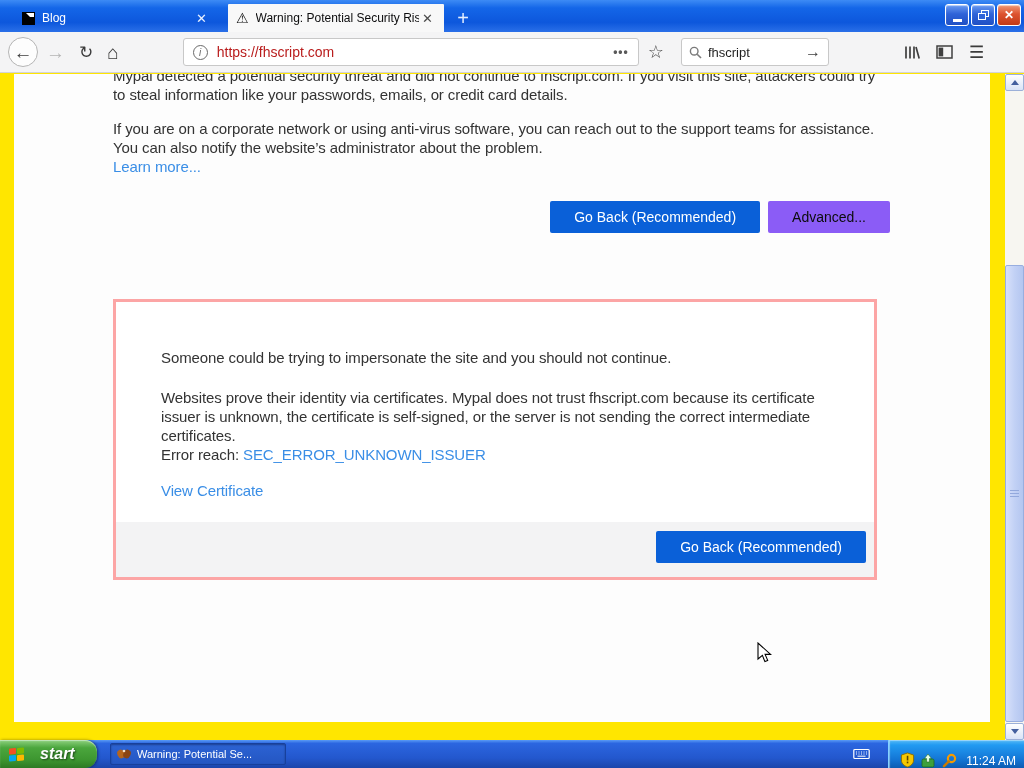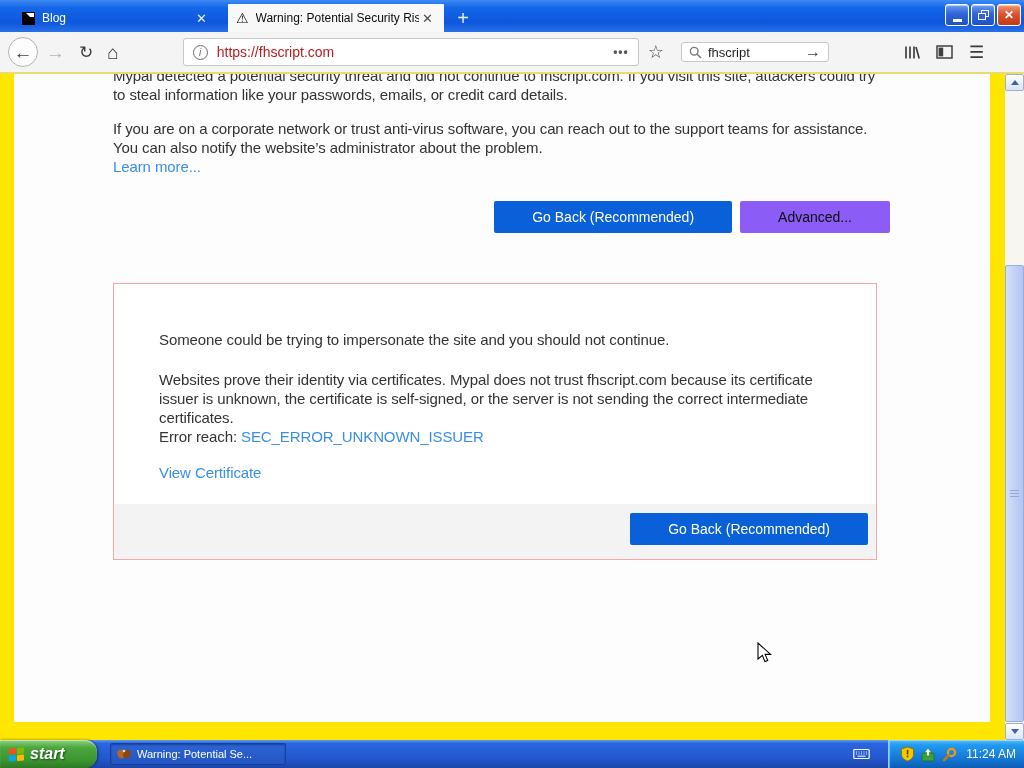--- a/index.html
+++ b/index.html
@@ -44,48 +44,48 @@
   .fwd { margin-left:8px; color:#b4b4b4; }
   .reload { margin-left:14px; font-size:17px; }
   .home { margin-left:14px; font-size:19px; }
   .urlbar { margin-left:64px; width:456px; height:28px; background:#fff; border:1px solid #c8c8c8;
     border-radius:3px; display:flex; align-items:center; padding:0 9px; }
   .info-i { width:15px; height:15px; border:1px solid #6a6a6a; border-radius:50%; color:#6a6a6a;
     font-size:10px; display:flex; align-items:center; justify-content:center; flex:0 0 auto; font-style:italic; }
   .url-text { margin-left:9px; font-size:14px; color:#b91c1c; flex:1; white-space:nowrap; }
   .url-dots { color:#5a5a5a; font-size:12px; letter-spacing:1px; font-weight:bold; }
   .star { margin-left:9px; font-size:18px; color:#4a4a4a; }
-  .searchbox { margin-left:17px; width:148px; height:20px; background:#fff; border:1px solid #c8c8c8;
+  .searchbox { margin-left:17px; width:148px; height:28px; background:#fff; border:1px solid #c8c8c8;
     border-radius:3px; display:flex; align-items:center; padding:0 7px; }
   .search-text { margin-left:6px; font-size:13px; color:#1f1f1f; flex:1; }
   .search-go { color:#3f3f3f; font-size:16px; }
   .toolicon { margin-left:16px; display:flex; align-items:center; }
   .lib { margin-left:74px; }
   .menu { font-size:17px; color:#3b3b3b; }
 
   
   .viewport { position:absolute; top:74px; left:0; width:1005px; height:666px;
     background:#ffe600; padding:0 15px 18px 14px; }
   .whitebox { width:976px; height:648px; background:#fdfdfd; overflow:hidden; }
   .content { width:777px; margin-left:99px; color:#333; font-size:15px; line-height:19px; letter-spacing:-0.1px; }
   .content p { margin:0; }
   .intro { margin-top:-8px !important; }
   .h-what { margin-top:29px; font-size:15px; font-weight:bold; color:#1f1f1f; }
   .p1 { margin-top:18px !important; }
   .p2 { margin-top:15px !important; }
   .link { color:#3a8ee6; cursor:pointer; }
   .learn { display:inline-block; }
   .btnrow { margin-top:25px; display:flex; justify-content:flex-end; gap:8px; }
-  .btn { height:32px; border:none; border-radius:2px; font-size:14px; padding:0 38px;
+  .btn { height:32px; border:none; border-radius:2px; font-size:14px; padding:0 24px;
     font-family:"Liberation Sans", sans-serif; }
   .btn-primary { background:#0a60d8; color:#fff; }
   .btn-secondary { background:#8b5cf6; color:#0c0c0d; }
   .btn-hover { background:#c6c6c8; color:#0c0c0d; }
 
-  .panel { margin-top:50px; width:764px; background:#fff; border:1px solid #fca5a5; }
+  .panel { margin-top:66px; width:764px; background:#fff; border:3px solid #fca5a5; }
   .panel-body { padding:46px 45px 0 45px; }
   .panel-p2 { margin-top:21px !important; }
   .error-row { margin-top:28px; }
   .viewcert { display:inline-block; margin-top:17px; }
   .panel-footer { margin-top:22px; background:#f3f3f4; padding:9px 8px 14px;
     display:flex; justify-content:flex-end; gap:8px; }
 
   
   .scrollbar { position:absolute; top:74px; right:0; width:19px; height:666px; background:#f7f6f1; }
   .sb-btn { position:absolute; left:0; width:19px; height:17px; border:1px solid #9cb0d8; border-radius:2px;
@@ -100,31 +100,31 @@
   .sb-grip { position:absolute; left:4px; top:50%; width:9px; height:8px; margin-top:-4px;
     background:repeating-linear-gradient(180deg,#93a9dd 0 1px,transparent 1px 3px); }
 
   
   .taskbar { position:absolute; bottom:0; left:0; width:1024px; height:28px;
     background:linear-gradient(180deg,#5a9bf6 0%,#2b66e0 12%,#2357cd 65%,#1b45aa 100%);
     display:flex; align-items:center; }
   .startbtn { width:97px; height:28px; border-radius:0 12px 12px 0; padding-left:9px;
     background:linear-gradient(180deg,#8fd27f 0%,#4ba63d 28%,#3d9630 70%,#2d7a23 100%);
     box-shadow:1px 0 3px rgba(0,0,0,.45), inset 0 1px 1px rgba(255,255,255,.5);
-    display:flex; align-items:center; gap:6px; color:#fff; font-weight:bold; font-style:italic;
+    display:flex; align-items:center; gap:16px; color:#fff; font-weight:bold; font-style:italic;
     font-size:16px; text-shadow:1px 1px 2px rgba(0,0,0,.55); }
   .flag { width:15px; height:13px; display:grid; grid-template-columns:7px 7px; grid-template-rows:6px 6px;
     gap:1px; transform:skewY(-4deg); }
   .flag i { border-radius:1px; }
   .f1{background:#f25022;} .f2{background:#7fba00;} .f3{background:#05a6f0;} .f4{background:#ffb900;}
   .taskitem { margin-left:13px; width:176px; height:22px; border:1px solid #17409c; border-radius:2px;
     background:linear-gradient(180deg,#2c63d4,#2456c2); box-shadow:inset 0 1px 2px rgba(0,0,20,.35);
     display:flex; align-items:center; gap:6px; padding:0 6px; color:#fff; font-size:11px; white-space:nowrap; overflow:hidden; }
   .kbd-icon { margin-left:auto; margin-right:18px; display:flex; align-items:center; }
-  .tray { height:28px; display:flex; align-items:center; gap:6px; padding:0 8px 0 11px;
+  .tray { height:28px; display:flex; align-items:flex-end; gap:6px; padding:0 8px 0 11px;
     border-left:1px solid #84d2ff;
     background:linear-gradient(180deg,#55baf6 0%,#219af2 18%,#1375d4 70%,#0d5cb2 100%);
     box-shadow:inset 1px 1px 1px rgba(255,255,255,.45); }
   .clock { color:#fff; font-size:12px; margin-left:2px; white-space:nowrap; }
 
   .cursor { position:absolute; left:757px; top:642px; pointer-events:none; }
 </style>
 </head>
 <body>
 
@@ -188,21 +188,21 @@
         <rect x="2.6" y="2.6" width="4.6" height="8.8" fill="#3f3f3f"></rect>
       </svg>
     </span>
     <span class="toolicon menu">☰</span>
   </div>
 
   <div class="viewport">
     <div class="whitebox">
       <div class="content">
         <p class="intro">Mypal detected a potential security threat and did not continue to fhscript.com. If you visit this site, attackers could try to steal information like your passwords, emails, or credit card details.</p>
-        <p class="p2">If you are on a corporate network or trust anti-virus software, you can reach out to the support teams for assistance. You can also notify the website’s administrator about the problem.</p>
+        <p class="p2">If you are on a corporate network or using anti-virus software, you can reach out to the support teams for assistance. You can also notify the website’s administrator about the problem.</p>
         <span class="link learn">Learn more...</span>
         <div class="btnrow">
           <button class="btn btn-primary">Go Back (Recommended)</button>
           <button class="btn btn-secondary">Advanced...</button>
         </div>
 
         <div class="panel">
           <div class="panel-body">
             <p>Someone could be trying to impersonate the site and you should not continue.</p>
             <p class="panel-p2">Websites prove their identity via certificates. Mypal does not trust fhscript.com because its certificate issuer is unknown, the certificate is self-signed, or the server is not sending the correct intermediate certificates.</p>

